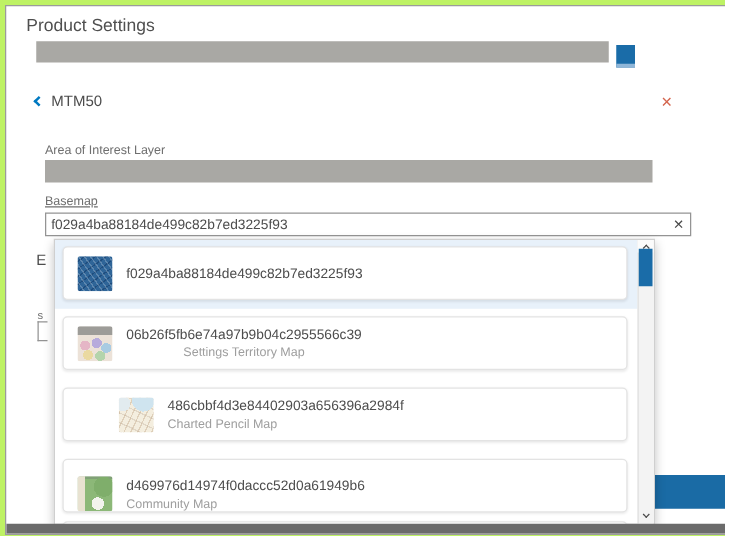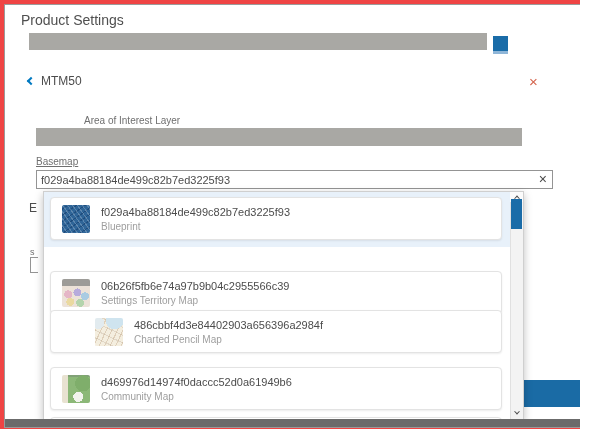--- a/index.html
+++ b/index.html
@@ -1,18 +1,18 @@
 <!DOCTYPE html>
 <html><head>
 <meta charset="utf-8">
 <style>
   * { margin:0; padding:0; box-sizing:border-box; }
   html,body { background:#fff; }
   .canvas {
-    position:relative; width:580px; height:429px; background:#ef4444;
+    position:relative; width:580px; height:429px; background:#bef264;
     font-family:"Liberation Sans", sans-serif; overflow:hidden;
   }
   .window {
     position:absolute; left:4px; top:4px; width:592px; height:424px;
     background:#fff; border:1px solid #9b9b9b; overflow:hidden;
   }
   .abs { position:absolute; }
 
   .page-title { left:16px; top:7px; font-size:14px; color:#4f4f4f; }
 
@@ -20,21 +20,21 @@
   .bar-top { left:24px; top:28px; width:458px; height:17px; }
   .blue-sq { left:488px; top:31px; width:15px; height:15px; background:#1a6ca8; border-bottom:3px solid #8fb6d8; height:18px; }
 
   .back-row { left:23px; top:69px; display:flex; align-items:center; gap:7px;
               font-size:12px; color:#4c4c4c; cursor:pointer; height:14px; }
   .chev-left { width:6px; height:6px; border-left:2px solid #0079c1; border-bottom:2px solid #0079c1;
                transform:rotate(45deg); display:inline-block; }
   .close-x { left:524px; top:69px; font-size:15px; color:#d4654e; cursor:pointer; line-height:1; }
 
   .field-label { font-size:10px; color:#6f6f6f; }
-  .lbl-aoi { left:31px; top:110px;margin-left:48px; }
+  .lbl-aoi { left:31px; top:110px; }
   .bar-aoi { left:31px; top:123px; width:486px; height:18px; }
   .lbl-basemap { left:31px; top:151px;text-decoration:underline; }
   .input-wrap { left:31px; top:165px; width:517px; height:19px; border:1px solid #949494;
                 background:#fff; display:flex; align-items:center; }
   .input-wrap input { flex:1; border:0; outline:none; background:transparent;
                       font:11px "Liberation Sans",sans-serif; color:#4c4c4c; padding:0 4px; }
   .clear-x { font-size:14px; color:#4a4a4a; padding:0 5px 1px 0; cursor:pointer; line-height:1; }
 
   .frag-e { left:24px; top:196px; font-size:12px; color:#4c4c4c; }
   .frag-s { left:25px; top:242px; font-size:9px; color:#6f6f6f; }
@@ -55,23 +55,23 @@
   
   .panel { left:38px; top:186px; width:481px; height:229px; background:#fff;
            border:1px solid #cfcfcf; box-shadow:0 3px 8px rgba(0,0,0,.25);
            z-index:5; overflow:hidden; }
   .sel-row-bg { left:0; top:0; width:466px; height:55px; background:#e8f1fa; }
 
   .card { position:absolute; left:6px; width:452px; height:43px; background:#fff;
           border:1px solid #e3e3e3; border-radius:4px; box-shadow:0 1px 2px rgba(0,0,0,.08);
           display:flex; align-items:center; gap:11px; padding-left:11px; cursor:pointer; }
   .card-1 { top:5px; }
-  .card-2 { top:79px; }
+  .card-2 { top:61px;text-align:center; }
   .card-3 { top:118px;padding-left:44px; }
-  .card-4 { top:175px; }
+  .card-4 { top:175px;align-items:flex-end; }
   .card-5 { top:225px; }
   .card-text { display:flex; flex-direction:column; gap:3px; }
   .card-id { font-size:11px; color:#4c4c4c; }
   .card-sub { font-size:10px; color:#9e9e9e; }
 
   .thumb { width:28px; height:28px; border-radius:2px; flex:none; }
   .th-blueprint {
     background-color:#2f6598;
     background-image:
       repeating-linear-gradient(55deg, rgba(255,255,255,.22) 0 1px, transparent 1px 4px),
@@ -152,21 +152,20 @@
 
     <button class="abs footer-btn"></button>
 
     <div class="abs panel">
       <div class="abs sel-row-bg"></div>
 
       <div class="card card-1">
         <span class="thumb th-blueprint"></span>
         <span class="card-text">
           <span class="card-id">f029a4ba88184de499c82b7ed3225f93</span>
-          <span class="card-sub">Blueprint</span>
         </span>
       </div>
 
       <div class="card card-2">
         <span class="thumb th-charted"></span>
         <span class="card-text">
           <span class="card-id">06b26f5fb6e74a97b9b04c2955566c39</span>
           <span class="card-sub">Settings Territory Map</span>
         </span>
       </div>

